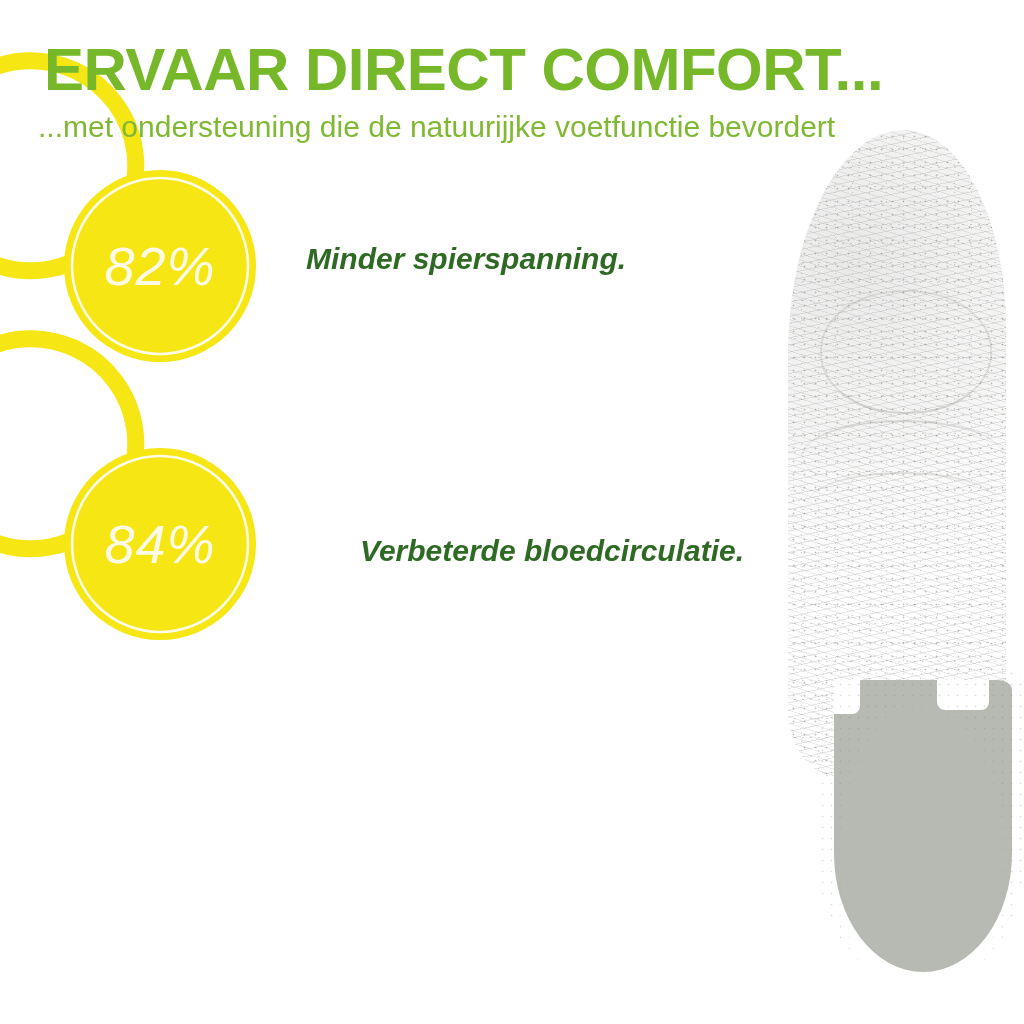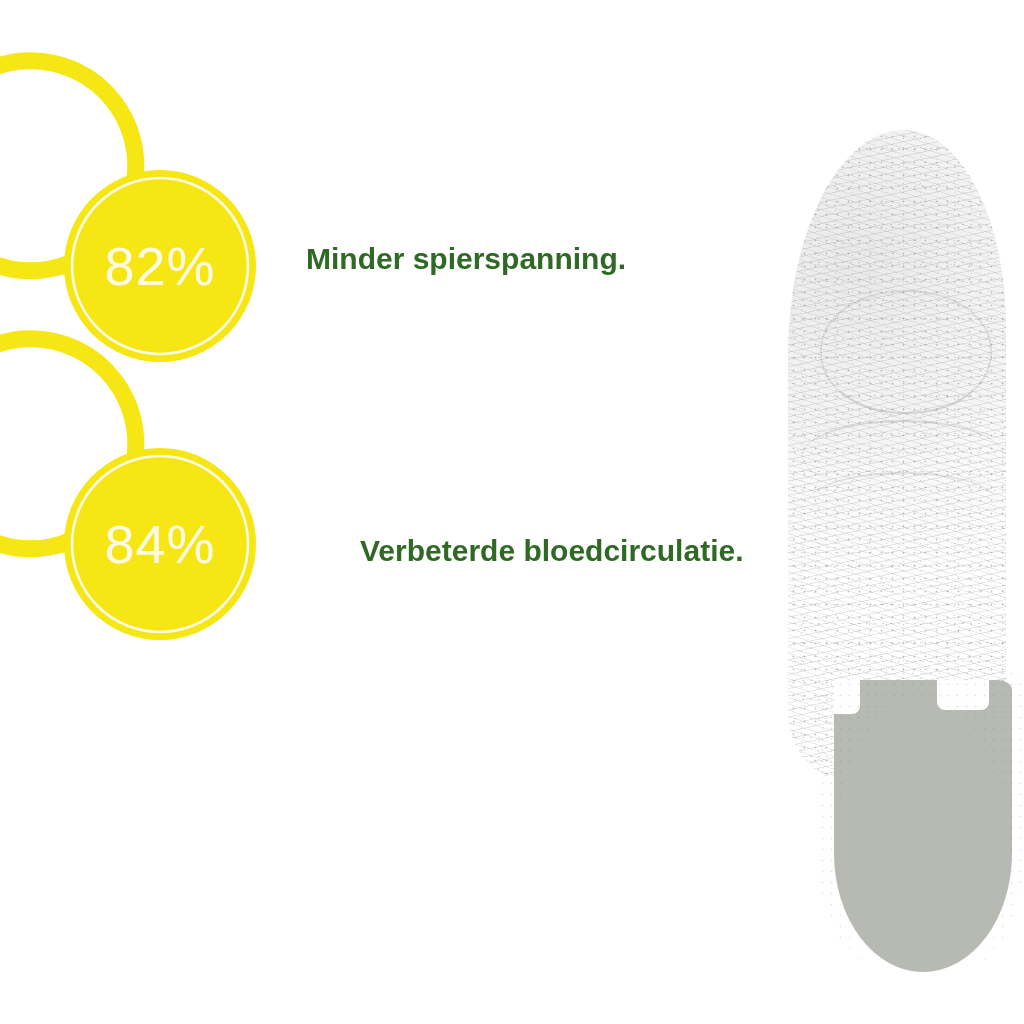--- a/index.html
+++ b/index.html
@@ -167,20 +167,21 @@
     white-space: nowrap;
   }
 
   
   .stats {
     position: absolute;
     left: 0;
     top: 160px;
     width: 1024px;
     z-index: 4;
+    font-style: italic;
   }
   .stat-row {
     position: relative;
     height: 278px;
   }
 
   .ring-wrap {
     position: absolute;
     left: 62px;
     top: 8px;
@@ -254,20 +255,24 @@
     <div class="shoe-speckle"></div>
     <div class="shoe-collar"></div>
     <div class="shoe-seam-a"></div>
     <div class="shoe-seam-b"></div>
     <div class="shoe-sole"></div>
     <div class="shoe-sole-notch-l"></div>
     <div class="shoe-sole-notch-r"></div>
     <div class="shoe-sole-edge"></div>
   </div>
 
+  <div class="header">
+    <h1 class="headline">ERVAAR DIRECT COMFORT...</h1>
+    <p class="subhead">...met ondersteuning die de natuurijjke voetfunctie bevordert</p>
+  </div>
 
   <div class="stats">
 
     <div class="stat-row row-1">
       <div class="ring-wrap">
         <svg viewBox="0 0 226 226" aria-hidden="true">
           <path d="M 21 74 A 105 105 0 1 1 60 20" fill="none" stroke="#f5e614" stroke-width="17" stroke-linecap="butt" transform="translate(9,9)"></path>
           <circle cx="98" cy="98" r="96" fill="#f5e614"></circle>
           <circle cx="98" cy="98" r="88" fill="none" stroke="#fffbe6" stroke-width="2.6"></circle>
         </svg>

